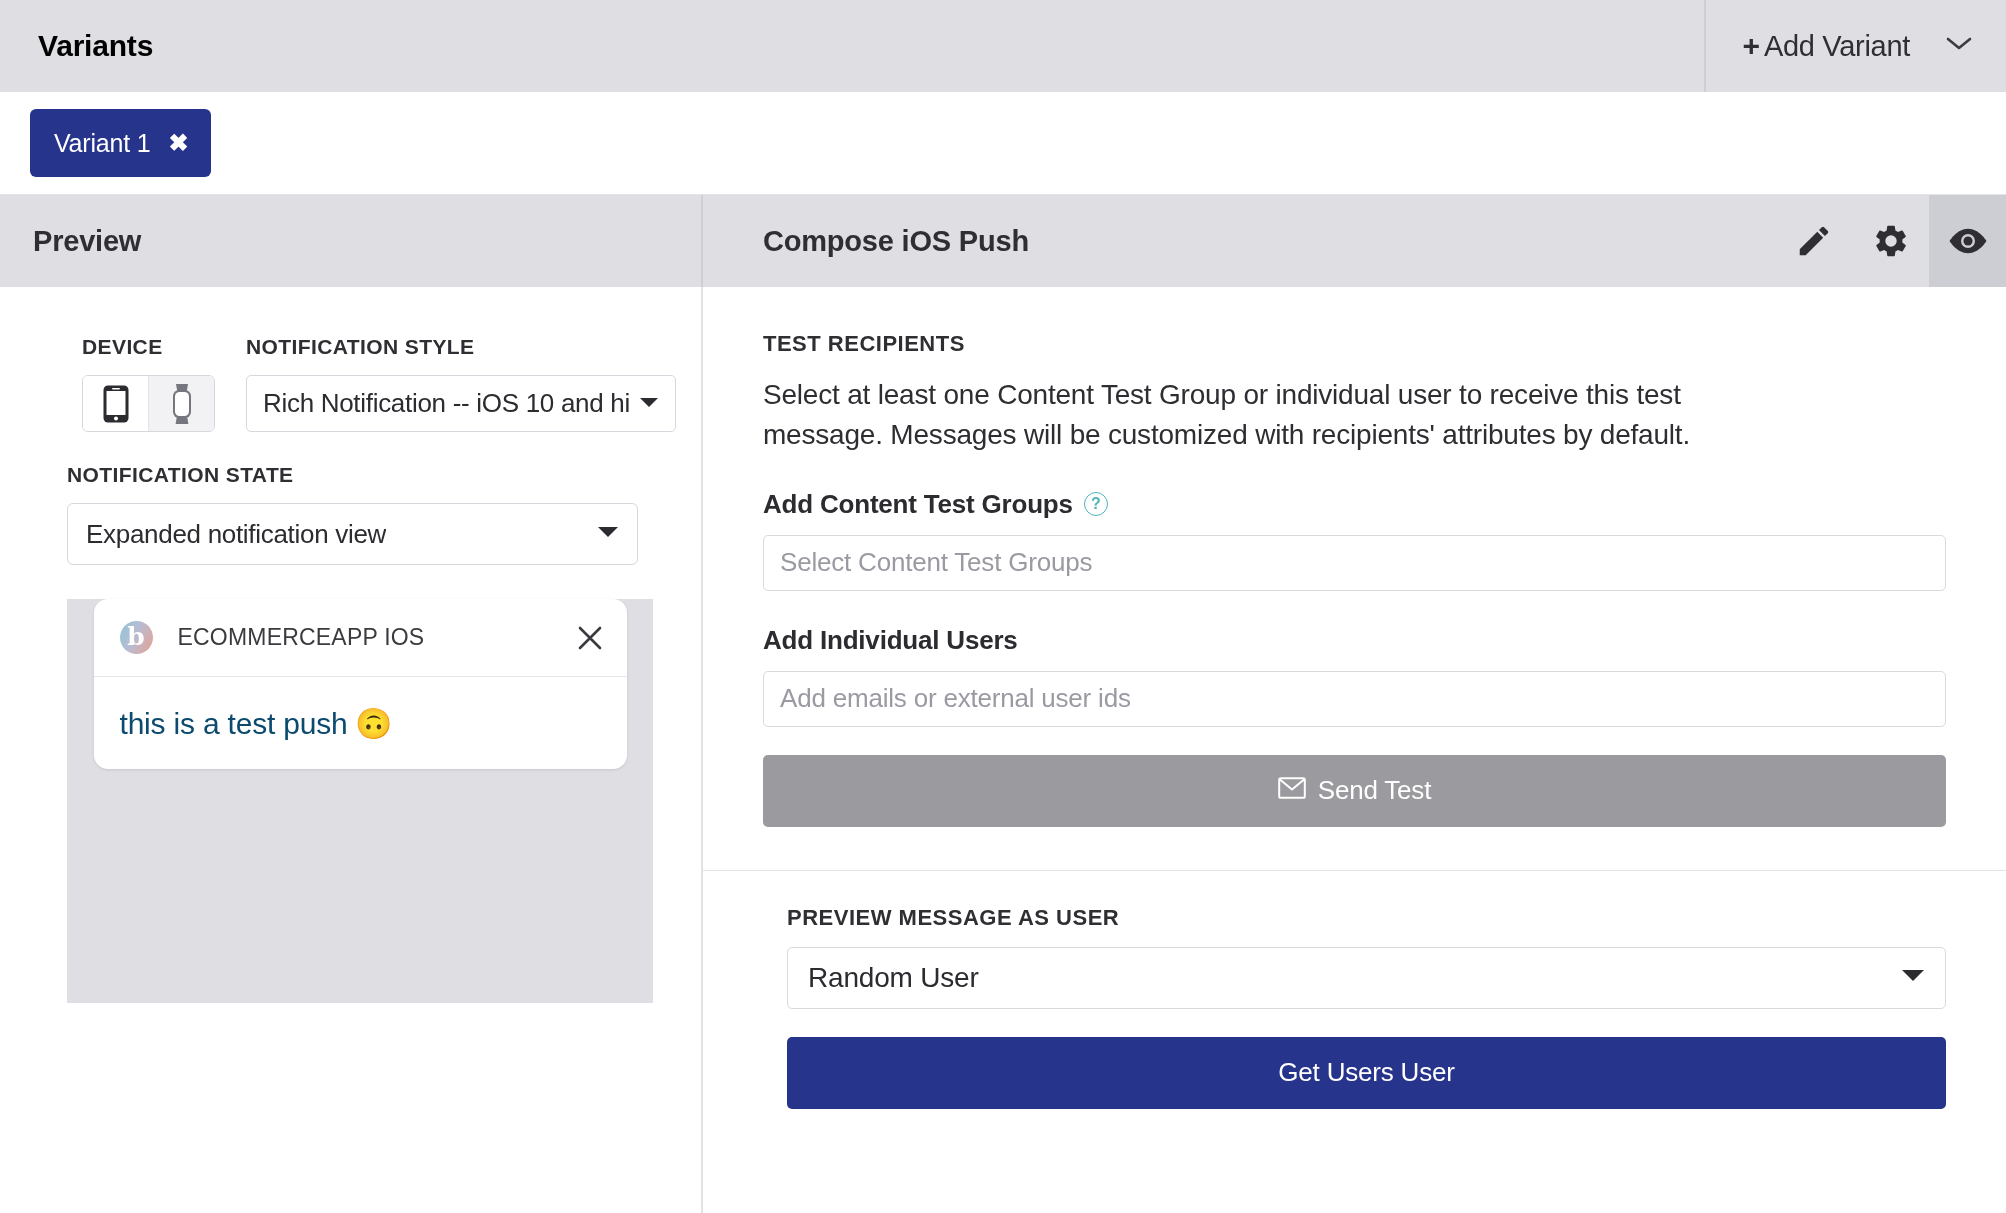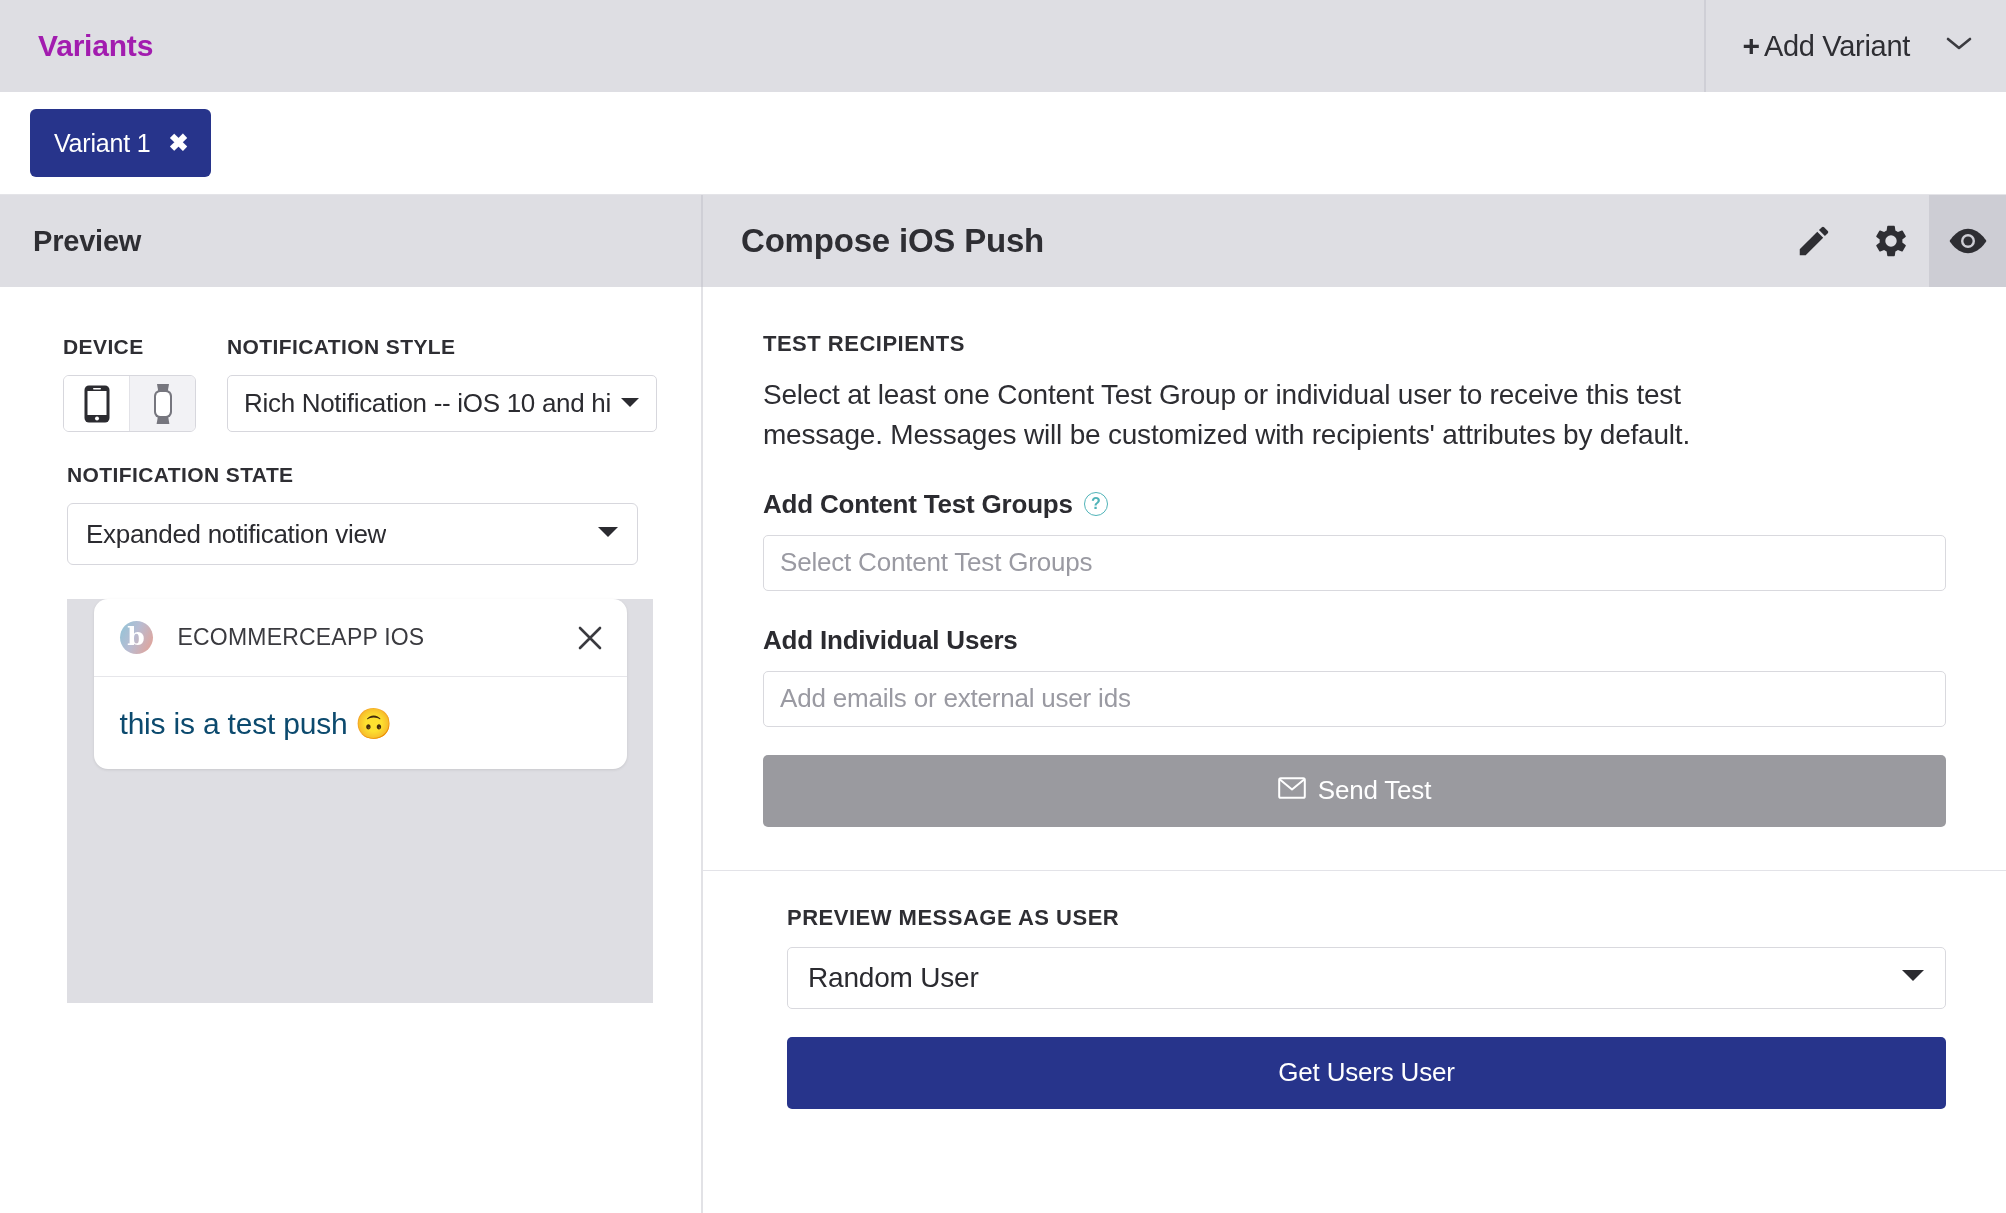--- a/index.html
+++ b/index.html
@@ -17,21 +17,21 @@
   .variants-bar {
     height: 92px;
     background: #dedee3;
     display: flex;
     align-items: center;
     position: relative;
   }
   .variants-title {
     font-size: 30px;
     font-weight: bold;
-    color: #a21caf;
+    color: #000000;
     margin-left: 38px;
     letter-spacing: -0.2px;
     text-align: right;
   }
   .add-variant {
     margin-left: auto;
     height: 92px;
     display: flex;
     align-items: center;
     gap: 0px;
@@ -106,24 +106,24 @@
     color: #2e2e33;
     margin-left: 33px;
     letter-spacing: -0.2px;
   }
   .section-bar-right {
     flex: 1;
     display: flex;
     align-items: center;
   }
   .section-bar-right .sb-title {
-    font-size: 33px;
+    font-size: 29px;
     font-weight: bold;
     color: #2e2e33;
-    margin-left: 38px;
+    margin-left: 60px;
     letter-spacing: -0.2px;
   }
   .sb-icons {
     margin-left: auto;
     display: flex;
     align-items: stretch;
     height: 92px;
   }
   .sb-icon-btn {
     width: 77px;
@@ -155,21 +155,21 @@
   .field-label {
     font-size: 21px;
     font-weight: bold;
     letter-spacing: 0.4px;
     color: #2e2e33;
     text-transform: uppercase;
   }
   .row-device-style {
     display: flex;
     align-items: flex-start;
-    padding-left: 63px;
+    padding-left: 82px;
     gap: 31px;
   }
   .device-col { width: 133px; }
   .device-toggle {
     margin-top: 16px;
     display: flex;
     border: 1px solid #d7d7dd;
     border-radius: 6px;
     overflow: hidden;
     width: 133px;

